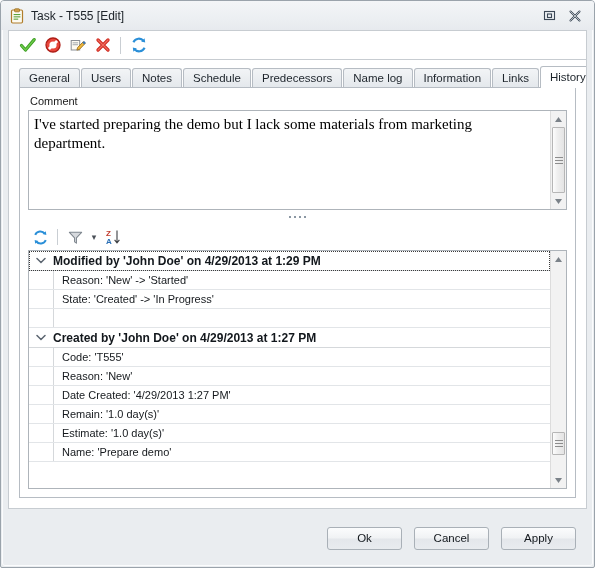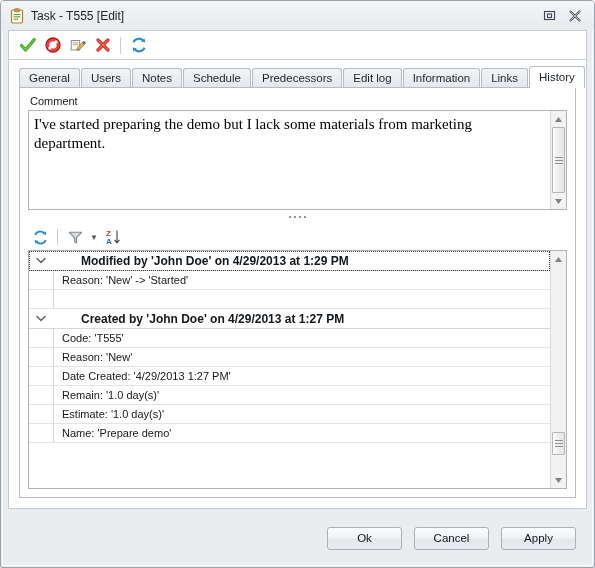--- a/index.html
+++ b/index.html
@@ -275,21 +275,20 @@
     overflow: hidden;
     position: relative;
   }
   .grp-row {
     height: 20px;
     display: flex;
     align-items: center;
     box-sizing: border-box;
     border-bottom: 1px solid #d5d8db;
     background: #ffffff;
-    gap: 28px;
   }
   .grp-row.focused {
     outline: 1px dotted #3c3c3c;
     outline-offset: -1px;
   }
   .expander {
     width: 24px;
     flex: none;
     display: flex; align-items: center; justify-content: center;
     color: #5b6570;
@@ -416,21 +415,21 @@
   </div>
 
   <div class="client">
 
     <div class="tabstrip">
       <div class="tab">General</div>
       <div class="tab">Users</div>
       <div class="tab">Notes</div>
       <div class="tab">Schedule</div>
       <div class="tab">Predecessors</div>
-      <div class="tab">Edit log</div>
+      <div class="tab">Name log</div>
       <div class="tab">Information</div>
       <div class="tab">Links</div>
       <div class="tab active">History</div>
     </div>
 
     <div class="tabpage">
 
       <div class="field-label">Comment</div>
 
       <div class="comment-wrap">
@@ -500,20 +499,24 @@
                 </svg>
             </span>
             <span class="grp-title">Modified by 'John Doe' on 4/29/2013 at 1:29 PM</span>
           </div>
           <div class="det-row">
             <span class="det-indent"></span>
             <span class="det-text">Reason: 'New' -&gt; 'Started'</span>
           </div>
           <div class="det-row">
             <span class="det-indent"></span>
+            <span class="det-text">State: 'Created' -&gt; 'In Progress'</span>
+          </div>
+          <div class="det-row">
+            <span class="det-indent"></span>
           </div>
 
           <div class="grp-row">
             <span class="expander">
               <svg width="10" height="7" viewBox="0 0 10 7">
                   <path d="M1 1.5 L5 5.5 L9 1.5" fill="none" stroke="#5b6570" stroke-width="1.5" stroke-linecap="round"></path>
                 </svg>
             </span>
             <span class="grp-title">Created by 'John Doe' on 4/29/2013 at 1:27 PM</span>
           </div>

